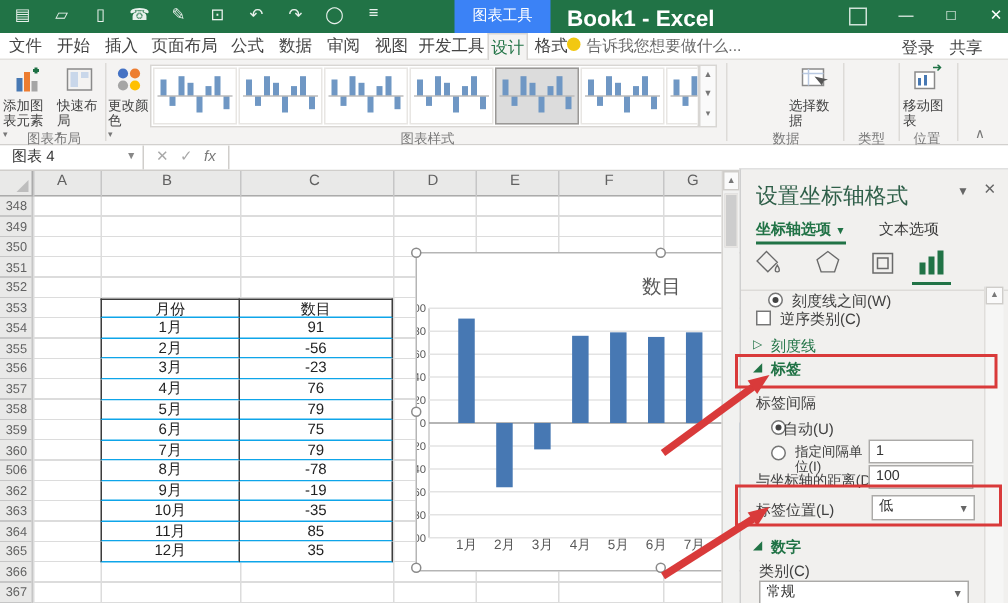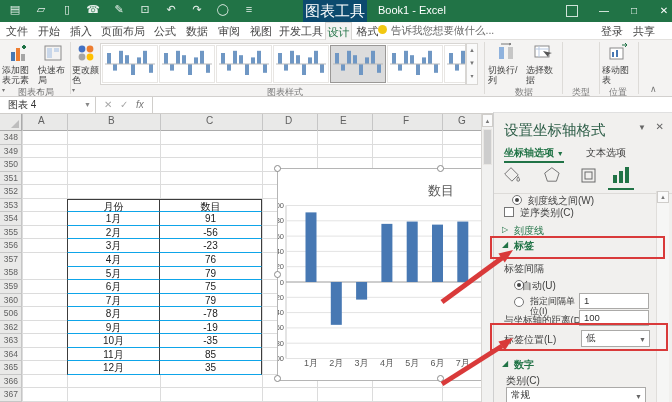--- a/index.html
+++ b/index.html
@@ -3,22 +3,22 @@
 <meta charset="utf-8">
 <style>
   *{margin:0;padding:0;box-sizing:border-box;}
   html,body{width:672px;height:402px;overflow:hidden;}
   body{position:relative;font-family:"Liberation Sans","DejaVu Sans",sans-serif;background:#fff;font-size:11px;color:#333;}
   .abs{position:absolute;}
 
   
   #titlebar{left:0;top:0;width:672px;height:22px;background:#217346;color:#fff;z-index:6;}
   .qat-ic{position:absolute;top:3px;font-size:11px;color:#e8f1ec;width:18px;text-align:center;cursor:default;}
-  #ctx-chip{left:303px;top:0;width:64px;height:22px;background:#0c4a6e;color:#fff;font-size:15px;text-align:center;line-height:22px;}
-  #app-title{left:378px;top:4px;font-size:11px;color:#fff;}
+  #ctx-chip{left:303px;top:0;width:64px;height:22px;background:#3b82f6;color:#fff;font-size:10px;text-align:center;line-height:22px;}
+  #app-title{left:378px;top:4px;font-size:15px;color:#fff;font-weight:bold;}
   .winbtn{position:absolute;top:0;width:30px;height:22px;text-align:center;line-height:22px;font-size:10px;color:#fff;}
   #ribbon-opts-icon{left:566px;top:5px;width:12px;height:12px;border:1px solid #cfe3d8;}
 
   
   #tabrow{left:0;top:22px;width:672px;height:18px;background:#ffffff;border-bottom:1px solid #e3e1de;z-index:5;}
   .rtab{position:absolute;top:0;height:18px;line-height:18px;font-size:11px;color:#444;text-align:center;}
   .rtab.active{background:#f4f3f2;color:#217346;border:1px solid #d8d6d3;border-bottom:none;}
   #tellme{position:absolute;left:378px;top:2px;color:#6b6b6b;font-size:10.5px;}
   #bulb{display:inline-block;width:9px;height:9px;border-radius:50%;background:#f2c811;margin-right:4px;}
   #signin{position:absolute;left:601px;top:2px;color:#444;font-size:11px;}
@@ -233,28 +233,20 @@
           <rect x="34" y="11.399999999999999" width="4" height="6.6000000000000005" fill="#6f97c4"></rect>
           <rect x="40" y="4.799999999999999" width="4" height="13.200000000000001" fill="#6f97c4"></rect>
           <rect x="46" y="18" width="4" height="8.8" fill="#6f97c4"></rect>
           <line x1="2" y1="18" x2="52" y2="18" stroke="#bbb"></line>
         </svg></div>
     </div>
   <div id="gal-scroll">▲<br>▼<br>▾</div>
   <div class="glabel" style="left:230px;width:110px">图表样式</div>
   <div class="gdiv" style="left:484px"></div>
 
-  <div class="bigbtn" style="left:488px;width:36px">
-    <svg width="20" height="20">
-        <rect x="3" y="4" width="5" height="12" fill="#8fb2dd"></rect>
-        <rect x="12" y="4" width="5" height="12" fill="#c6c6c6"></rect>
-        <path d="M5 1h10M13 0l2 1-2 1" stroke="#777" fill="none"></path>
-      </svg>
-    <span>切换行/列</span>
-  </div>
   <div class="bigbtn" style="left:526px;width:34px">
     <svg width="20" height="20">
         <rect x="2" y="3" width="14" height="11" fill="#fff" stroke="#8a8a8a"></rect>
         <path d="M2 6h14M6 3v11" stroke="#b9c9e2"></path>
         <path d="M12 10l5 6 1-3 3-1z" fill="#555" transform="translate(-2,-2)"></path>
       </svg>
     <span>选择数据</span>
   </div>
   <div class="glabel" style="left:500px;width:48px">数据</div>
   <div class="gdiv" style="left:562px"></div>

